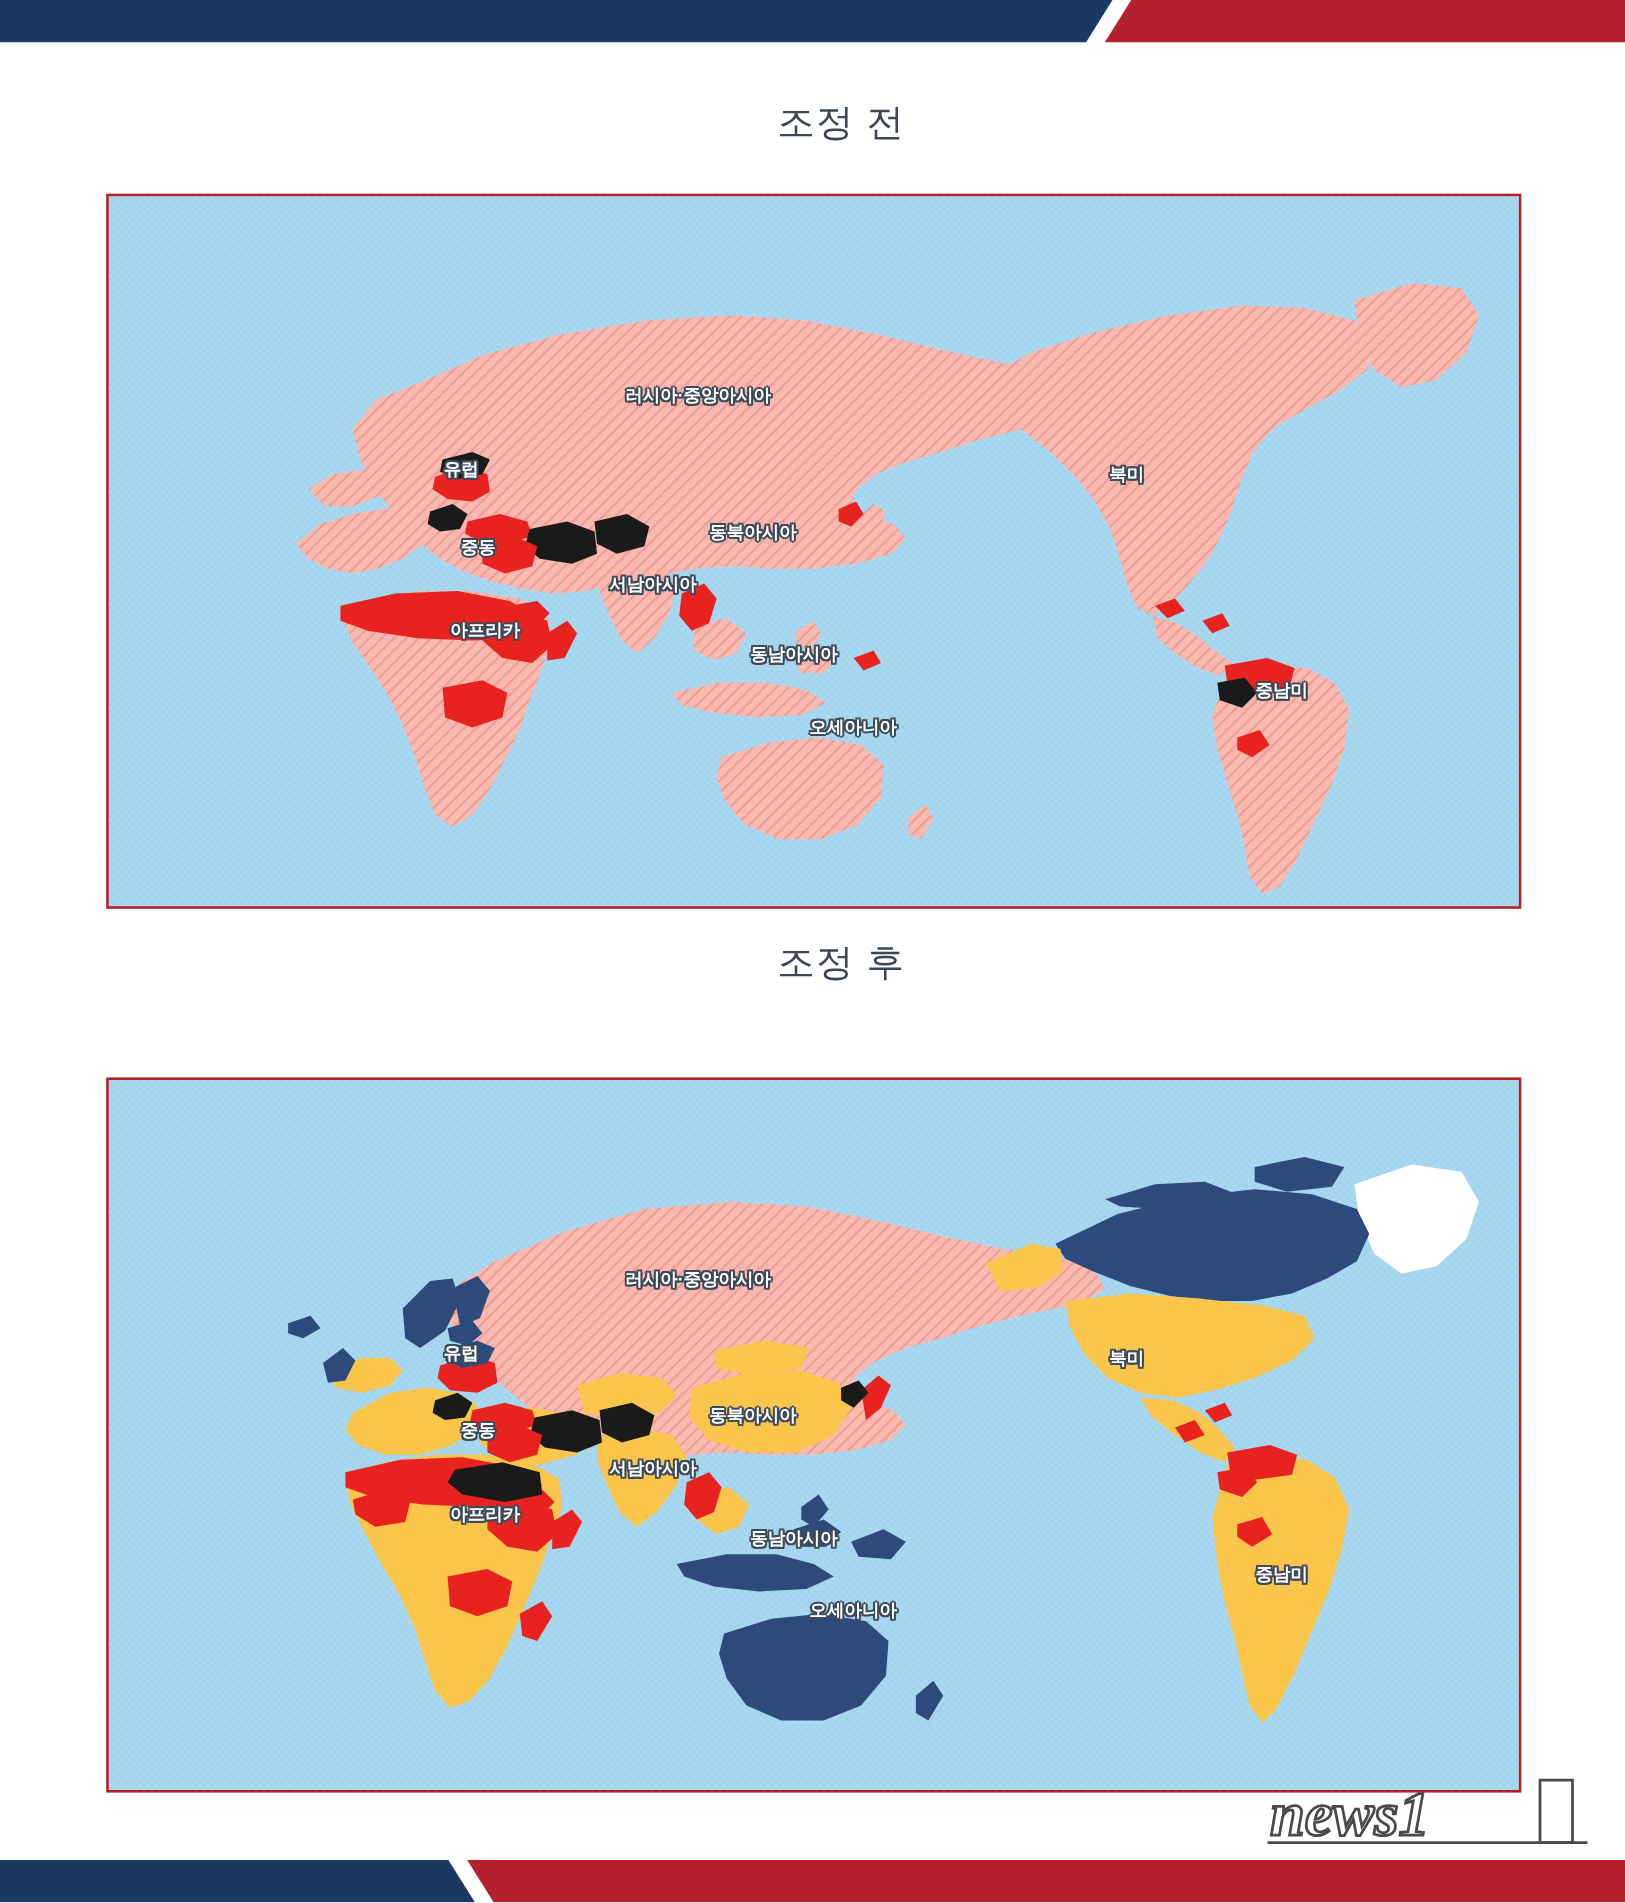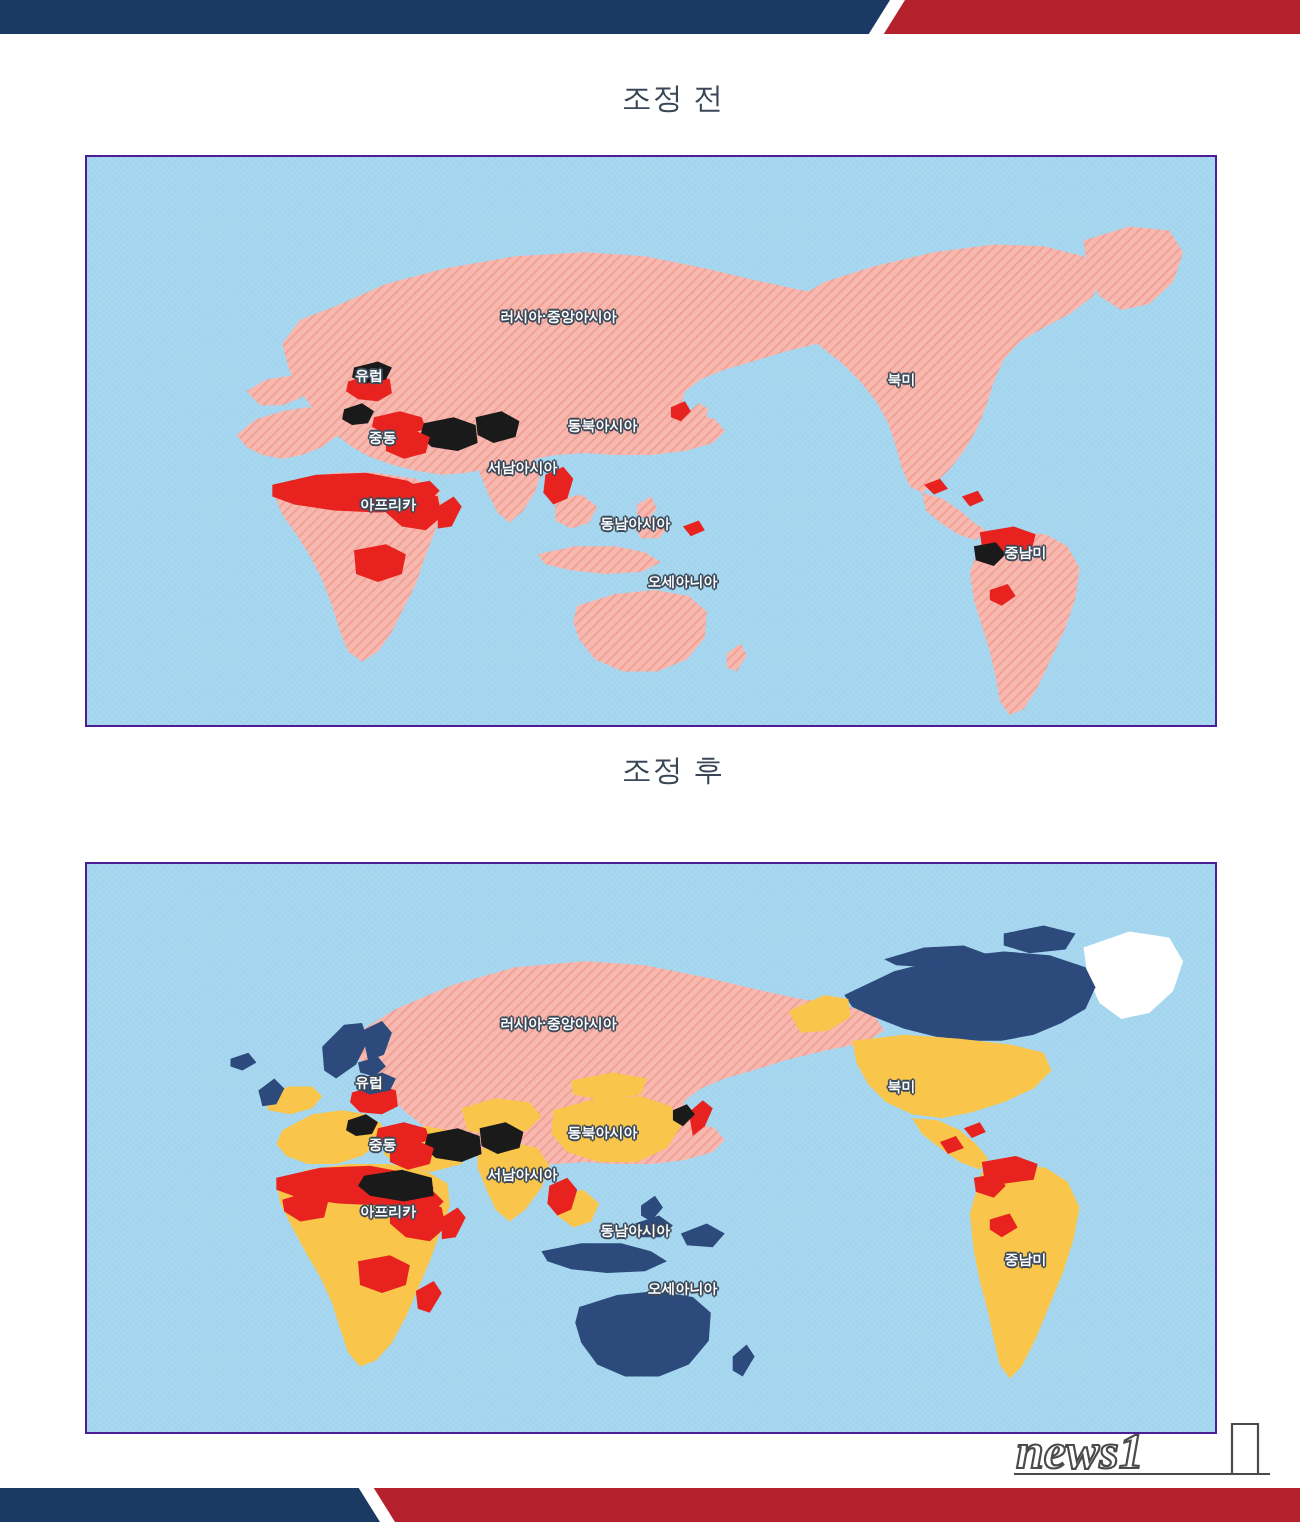--- a/index.html
+++ b/index.html
@@ -75,21 +75,21 @@
     padding-left: 23px;
   }
   #title-before { top: 78px; }
   #title-after  { top: 750px; }
 
   
   .map-frame {
     position: absolute;
     left: 85px;
     width: 1132px;
-    border: 2px solid #4c1d95;
+    border: 2px solid #b91c1c;
     background: #a8d8f0;
     box-sizing: border-box;
     overflow: hidden;
   }
   #map-before { top: 155px; height: 572px; }
   #map-after  { top: 862px; height: 572px; }
 
   .map-frame svg {
     display: block;
     width: 100%;

